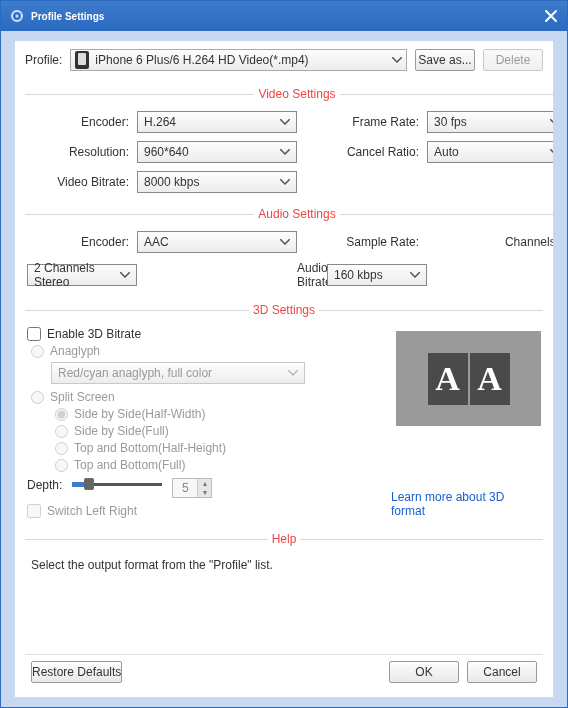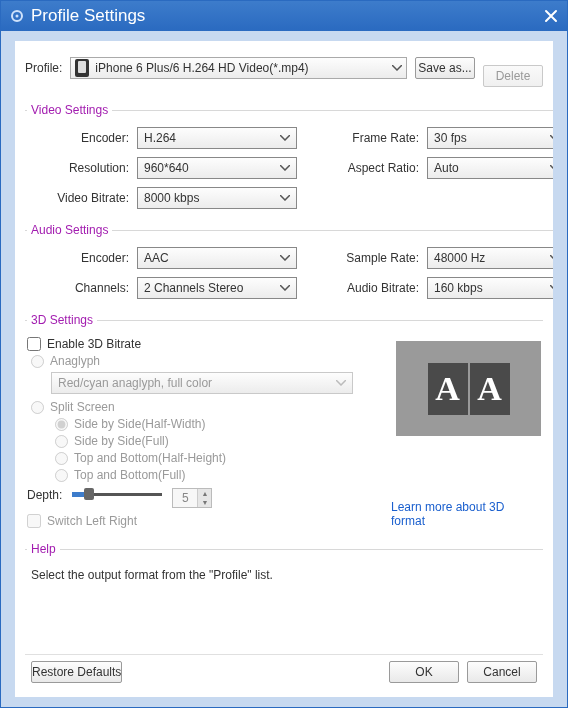--- a/index.html
+++ b/index.html
@@ -1,33 +1,33 @@
 <!DOCTYPE html>
 <html><head>
 <meta charset="utf-8">
 <style>
   * { box-sizing: border-box; }
   html, body { margin: 0; padding: 0; font-family: "Segoe UI", Tahoma, Arial, sans-serif; font-size: 12px; color: #333; background: #fff;}
   .window { width: 568px; height: 708px; border: 1px solid #2a6ac0; background: #fff; display: flex; flex-direction: column; }
   .titlebar { height: 30px; background: linear-gradient(#3d7ccb, #2a6ac0); display: flex; align-items: center; padding: 0 8px; color: #fff; }
   .titlebar .gear { width: 16px; height: 16px; margin-right: 6px; display: inline-flex; }
-  .titlebar .title { font-weight: normal; font-size: 17px; flex: 1; }
+  .titlebar .title { font-weight: bold; font-size: 10px; flex: 1; }
   .titlebar .close { width: 16px; height: 16px; cursor: pointer; display: inline-flex; }
   .content { flex: 1; border: 14px solid #c7d9f0; border-top-width: 10px; border-bottom-width: 10px; padding: 8px 10px; overflow: hidden; display: flex; flex-direction: column; }
   .toprow { display: flex; align-items: center; gap: 8px; margin-bottom: 6px; }
   .toprow label { }
   .profile-sel { flex: 1; height: 22px; background: linear-gradient(#fdfdfd,#ececec); border: 1px solid #aaa; display: flex; align-items: center; padding: 0 4px; gap: 6px; }
   .profile-sel .picon { width: 14px; height: 18px; background:#333; border-radius: 2px; position: relative; }
   .profile-sel .picon::after { content:''; position:absolute; left:3px; right:3px; top:2px; bottom:4px; background:#ddd; border-radius:1px;}
   .profile-sel .ptxt { flex: 1; font-size: 12px; white-space: nowrap; overflow: hidden; }
   .profile-sel .arrow, .dd .arrow { display:inline-flex; }
   .btn { height: 22px; min-width: 60px; padding: 0 0; background: linear-gradient(#fdfdfd,#e9e9e9); border: 1px solid #9a9a9a; display: inline-flex; align-items: center; justify-content: center; cursor: pointer; border-radius: 2px; }
-  .btn.disabled { color: #9a9a9a; border-color: #c9c9c9; background: linear-gradient(#fafafa,#f0f0f0); cursor: default; margin-top: 16px; }
+  .btn.disabled { color: #9a9a9a; border-color: #c9c9c9; background: linear-gradient(#fafafa,#f0f0f0); cursor: default; }
   fieldset.group { border: 1px solid #d8d8d8; border-left: none; border-right: none; border-bottom: none; margin: 10px 0 0 0; padding: 10px 2px 4px 2px; }
-  fieldset.group > legend { color: #a21caf; padding: 0 4px; }
+  fieldset.group > legend { color: #ef4444; padding: 0 4px; text-align: center; }
   .grid2 { display: grid; grid-template-columns: 110px 160px 30px 100px 140px; row-gap: 8px; align-items: center; }
   .lbl { text-align: right; padding-right: 8px; }
   .dd { height: 22px; background: linear-gradient(#fdfdfd,#ececec); border: 1px solid #888; display: flex; align-items: center; padding: 0 6px; justify-content: space-between; }
   .dd.disabled { color: #9a9a9a; border-color: #c9c9c9; }
   .chk { display: flex; align-items: center; gap: 6px; }
   .chk input { width: 14px; height: 14px; margin:0; }
   .radio-line { display: flex; align-items: center; gap: 6px; color: #9a9a9a; margin: 3px 0 3px 4px; }
   .radio-line input { margin:0; }
   .radio-sub { margin-left: 28px; }
   .threeD { display: flex; }
@@ -113,21 +113,21 @@
         <span class="lbl">Resolution:</span>
         <div class="dd">
             <span>960*640</span>
             <span class="arrow">
               <svg width="10" height="6">
                 <path d="M0 0 L5 5 L10 0" fill="none" stroke="#555" stroke-width="1.5"></path>
               </svg>
             </span>
           </div>
         <span></span>
-        <span class="lbl">Aspect Ratio:</span>
+        <span class="lbl">Cancel Ratio:</span>
         <div class="dd">
             <span>Auto</span>
             <span class="arrow">
               <svg width="10" height="6">
                 <path d="M0 0 L5 5 L10 0" fill="none" stroke="#555" stroke-width="1.5"></path>
               </svg>
             </span>
           </div>
 
         <span class="lbl">Video Bitrate:</span>
@@ -152,28 +152,20 @@
         <div class="dd">
             <span>AAC</span>
             <span class="arrow">
               <svg width="10" height="6">
                 <path d="M0 0 L5 5 L10 0" fill="none" stroke="#555" stroke-width="1.5"></path>
               </svg>
             </span>
           </div>
         <span></span>
         <span class="lbl">Sample Rate:</span>
-        <div class="dd">
-            <span>48000 Hz</span>
-            <span class="arrow">
-              <svg width="10" height="6">
-                <path d="M0 0 L5 5 L10 0" fill="none" stroke="#555" stroke-width="1.5"></path>
-              </svg>
-            </span>
-          </div>
 
         <span class="lbl">Channels:</span>
         <div class="dd">
             <span>2 Channels Stereo</span>
             <span class="arrow">
               <svg width="10" height="6">
                 <path d="M0 0 L5 5 L10 0" fill="none" stroke="#555" stroke-width="1.5"></path>
               </svg>
             </span>
           </div>
@@ -195,21 +187,21 @@
       <div class="threeD">
         <div class="threeD-left">
           <div class="chk">
             <input type="checkbox" style="">
             <span>Enable 3D Bitrate</span>
           </div>
           <div class="radio-line">
             <input type="radio" disabled="" style="">
             <span>Anaglyph</span>
           </div>
-          <div style="margin:4px 0 6px 24px; width:302px;">
+          <div style="margin:4px 0 6px 24px; width:254px;">
             <div class="dd disabled">
                 <span>Red/cyan anaglyph, full color</span>
                 <span class="arrow">
                   <svg width="10" height="6">
                     <path d="M0 0 L5 5 L10 0" fill="none" stroke="#bbb" stroke-width="1.5"></path>
                   </svg>
                 </span>
               </div>
           </div>
           <div class="radio-line">

